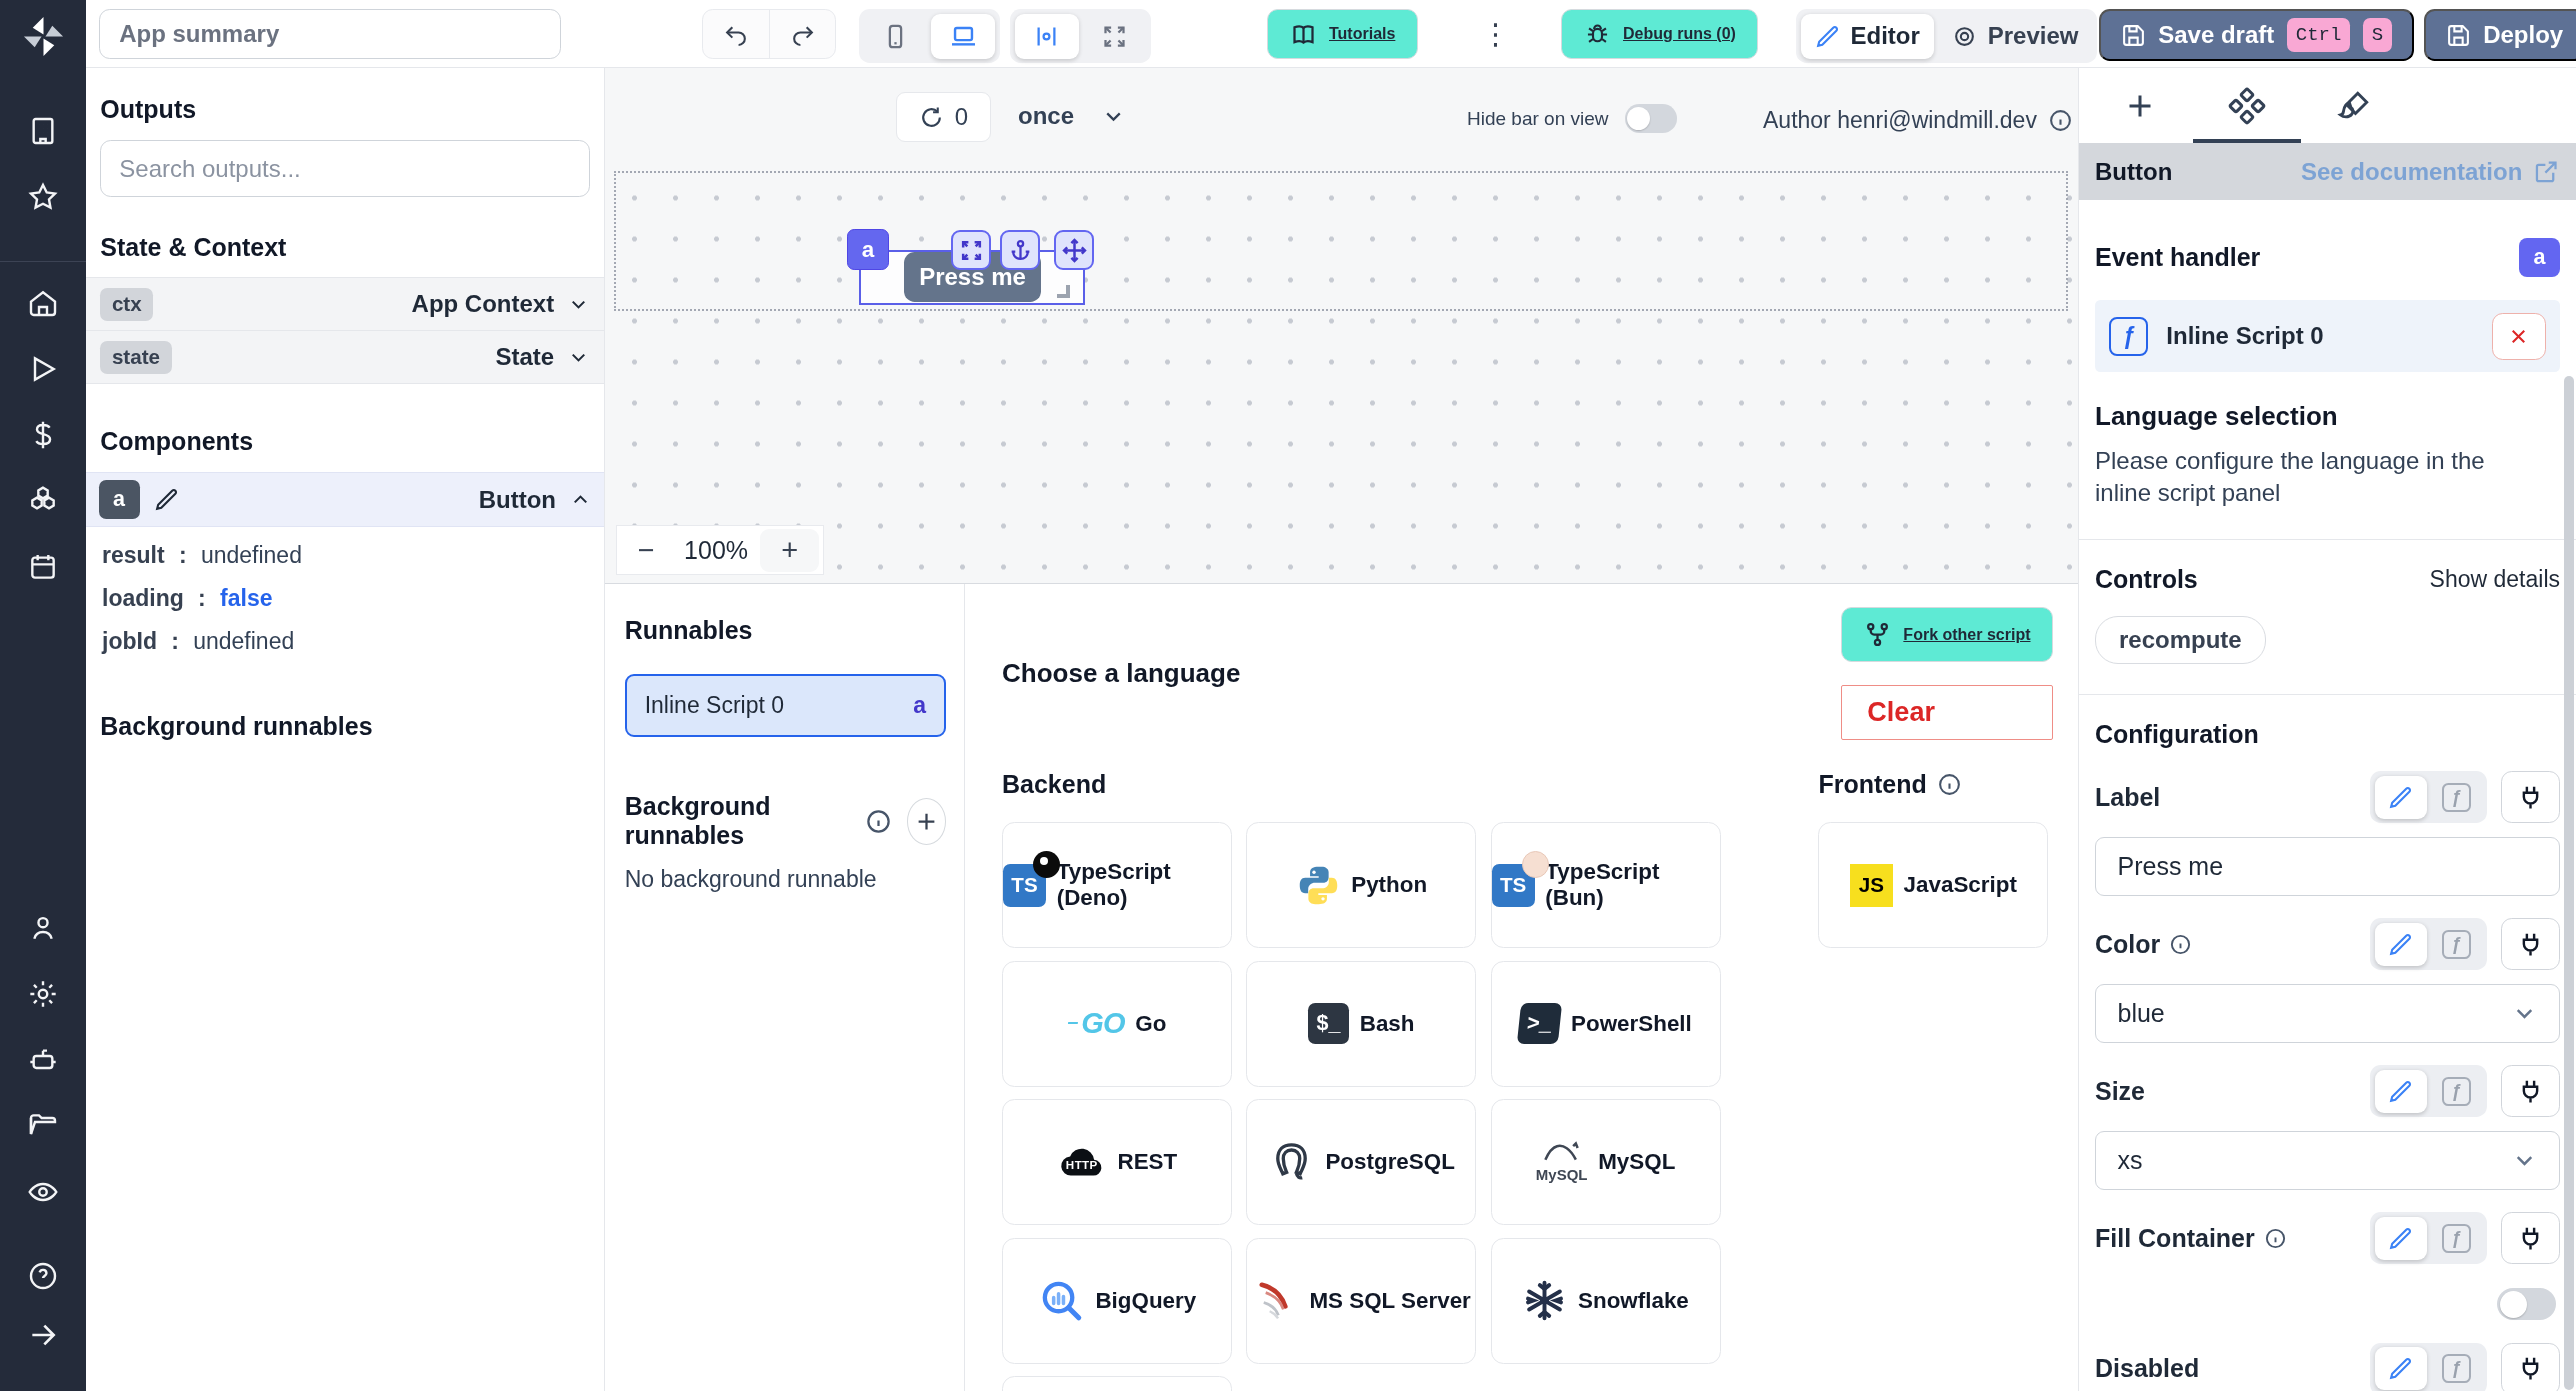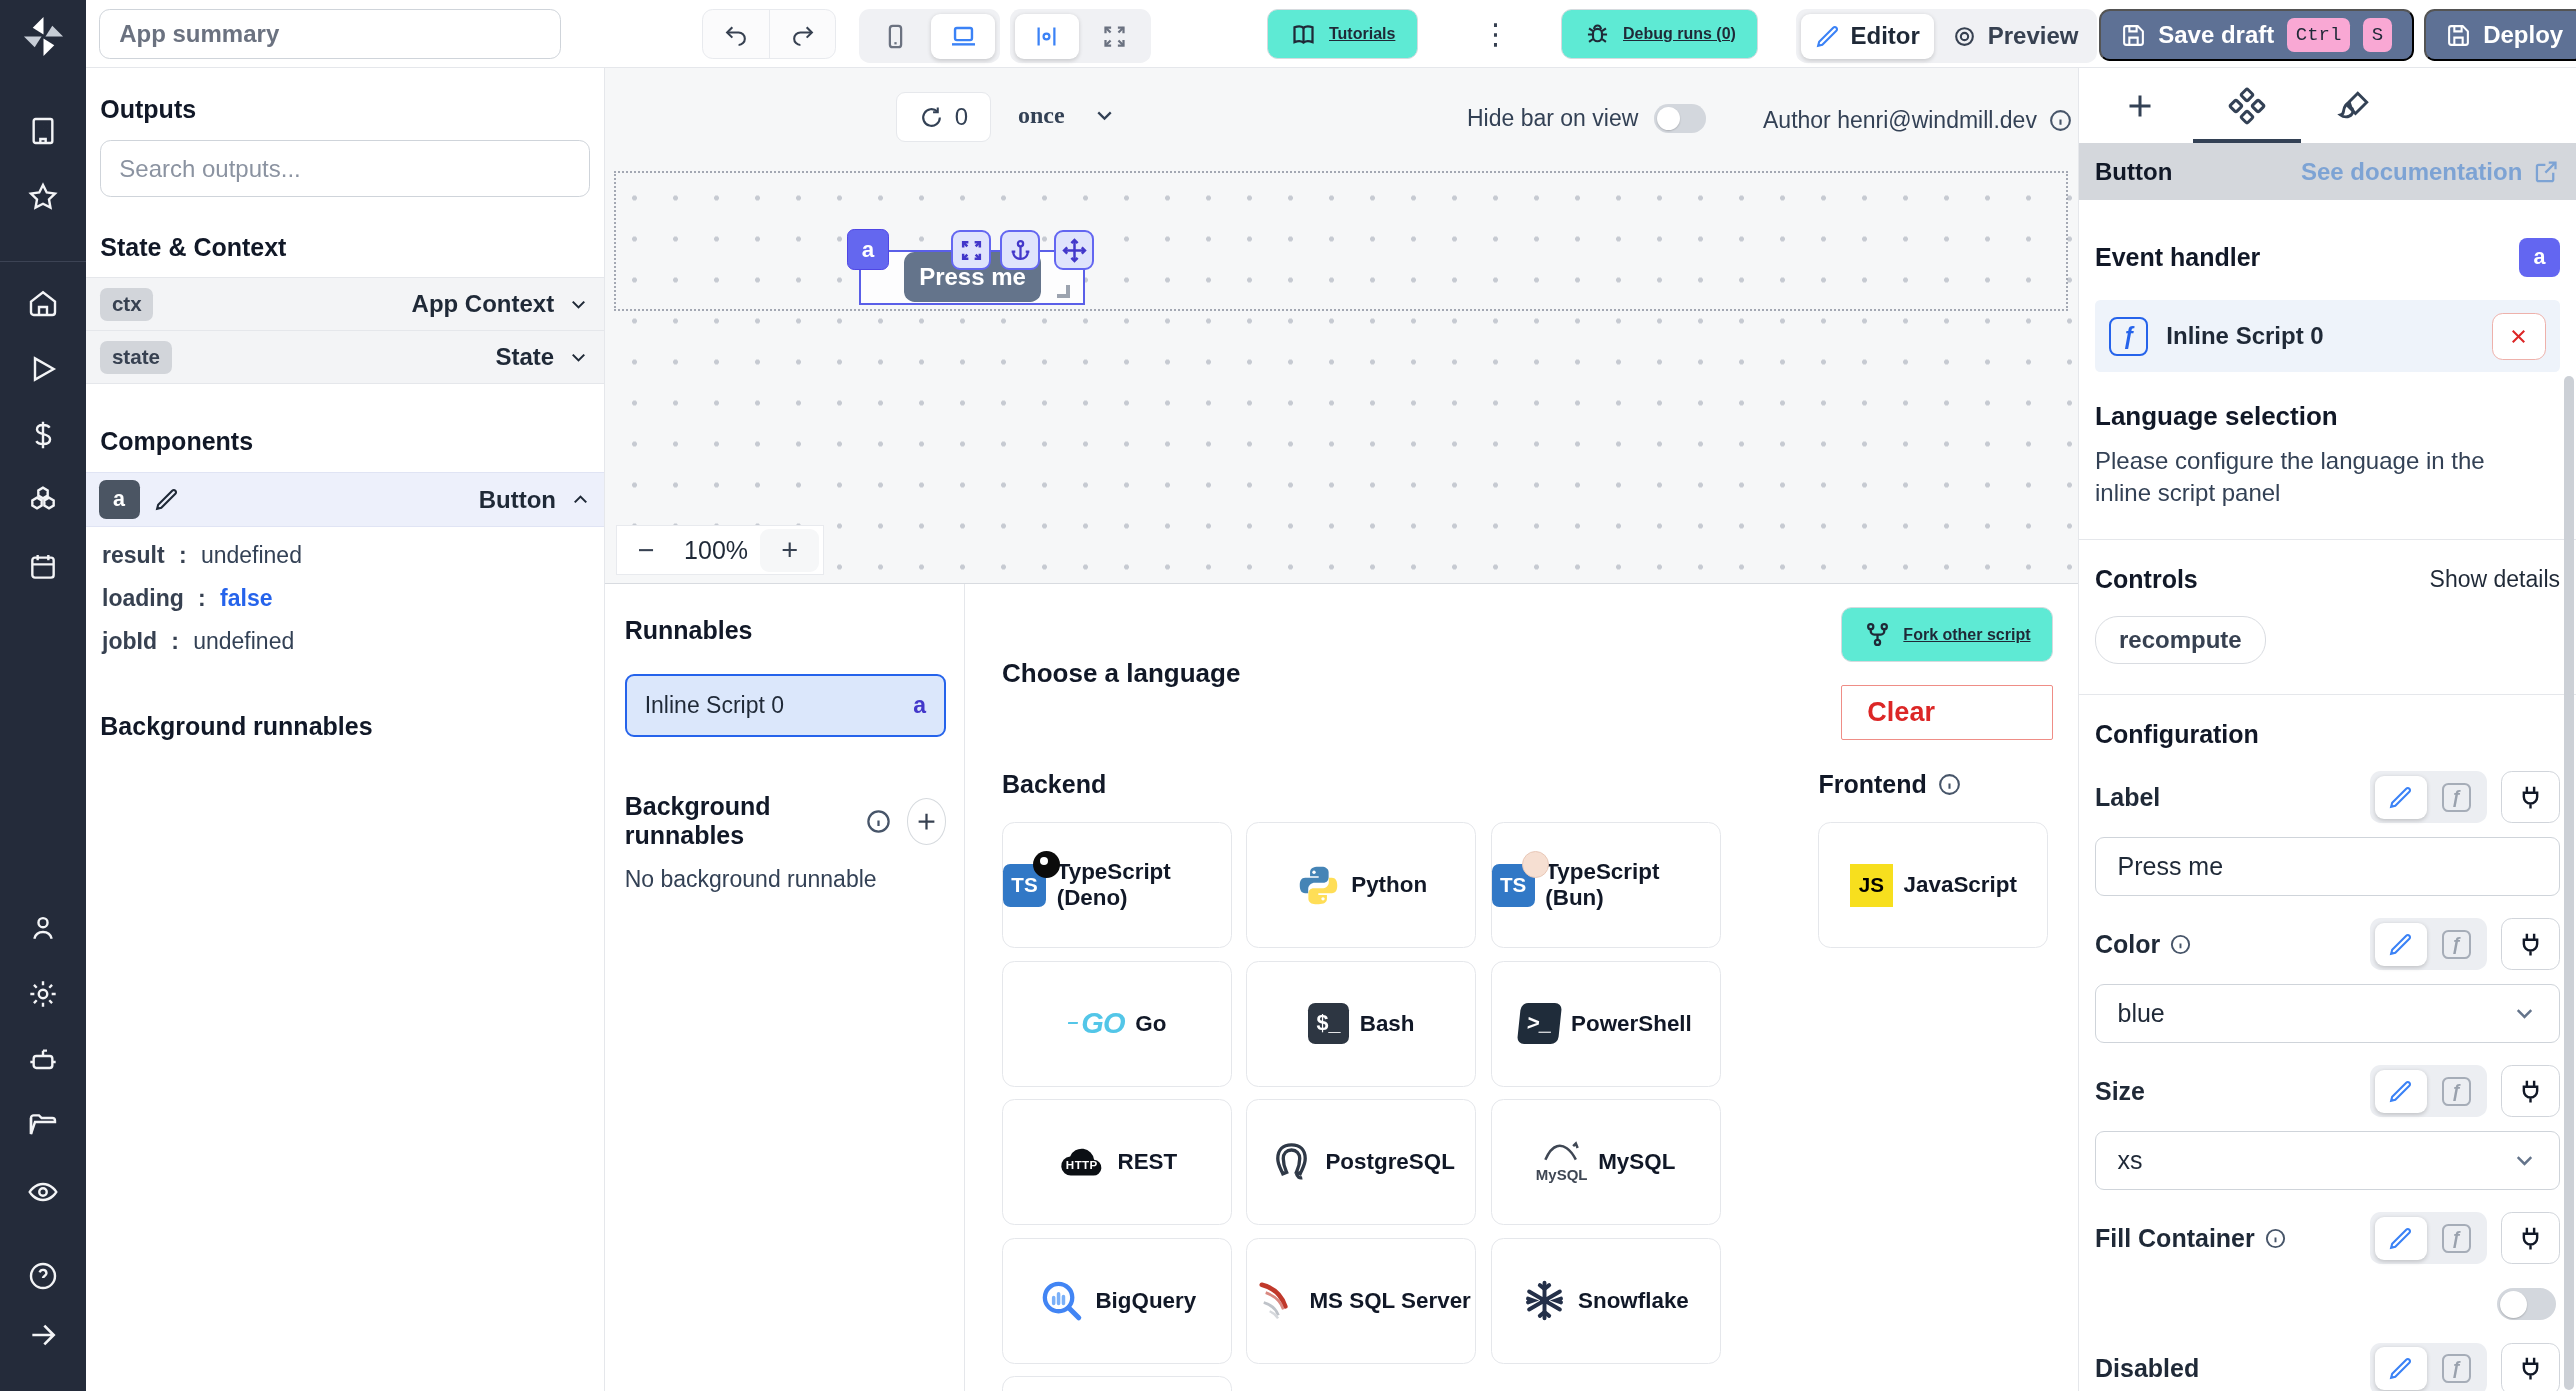--- a/index.html
+++ b/index.html
@@ -54,22 +54,22 @@
   .prop-sep { color:#374151; font-weight:700; }
   .prop-val { color:#334155; }
   .prop-val.blue { color:#2563eb; font-weight:600; }
 
   
   .center { flex:1; display:flex; flex-direction:column; min-width:0; background:#f6f7f8; }
   .canvas { position:relative; height:515px; flex-shrink:0; overflow:hidden; }
   .dotfield { position:absolute; left:0; right:0; top:97px; bottom:0;
     background-image:radial-gradient(circle, #c6cad2 2.2px, transparent 2.7px); background-size:41px 41px; background-position:9px 12.5px; }
   .refresh-box { position:absolute; left:291px; top:24px; width:95px; height:50px; background:#fff; border:1.8px solid #e6e8ec; border-radius:9px; display:flex; align-items:center; justify-content:center; gap:10.7px; color:#334155; font-size:24px; }
-  .once-ctl { position:absolute; left:413px; top:34px; display:flex; align-items:center; gap:27px; font-size:24px; font-weight:600; color:#334155;font-family:Liberation Serif, serif; }
-  .hidebar { position:absolute; left:862px; top:36px; display:flex; align-items:center; gap:16px; color:#334155; font-size:23px; }
+  .once-ctl { position:absolute; left:413px; top:34px; display:flex; align-items:center; gap:27px; font-size:24px; font-weight:600; color:#334155; }
+  .hidebar { position:absolute; left:862px; top:36px; display:flex; align-items:center; gap:16px; color:#334155; font-size:19px; }
   .author { position:absolute; left:1158px; top:39px; display:flex; align-items:center; gap:10.7px; color:#334155; font-size:23px; }
   .toggle { width:52px; height:29px; background:#d3d7dd; border-radius:14.3px; position:relative; flex-shrink:0; }
   .toggle .knob { position:absolute; left:2.7px; top:2.7px; width:23px; height:23px; background:#fff; border-radius:50%; box-shadow:0 0.9px 1.8px rgba(0,0,0,.2); }
   .frame { position:absolute; left:9px; top:103px; width:1454px; height:140px; border:2.7px dotted #a3a8b3; }
   .sel-box { position:absolute; left:254px; top:182px; width:226px; height:55px; background:#fdfdfe; border:2.7px solid #5a5fe8; }
   .a-tag { position:absolute; left:242px; top:161px; width:42px; height:41px; background:#6467ef; border:1.8px solid #4f46e5; border-radius:7.2px; color:#fff; font-size:22.4px; font-weight:700; display:flex; align-items:center; justify-content:center; }
   .handle { position:absolute; top:162px; width:40px; height:40px; background:#dfe3fc; border:2.2px solid #6366f1; border-radius:9px; color:#4338ca; display:flex; align-items:center; justify-content:center; }
   .handle svg { width:25px; height:25px; }
   .press-btn { position:absolute; left:299px; top:184px; width:137px; height:50px; background:#64748b; border-radius:10.7px; color:#fff; font-size:24px; font-weight:700; display:flex; align-items:center; justify-content:center; }
   .resize-corner { position:absolute; left:452px; top:217px; width:12.5px; height:12.5px; border-right:4.5px solid #9ca3af; border-bottom:4.5px solid #9ca3af; }

